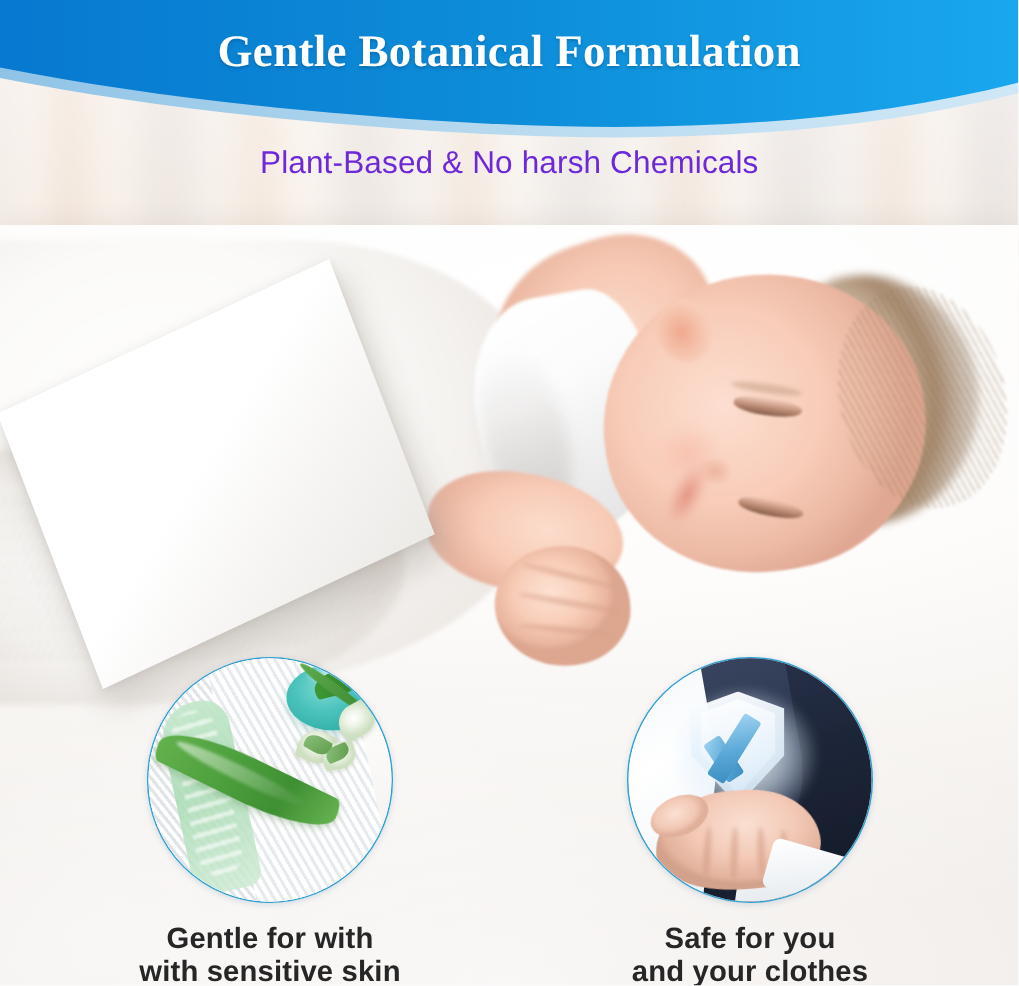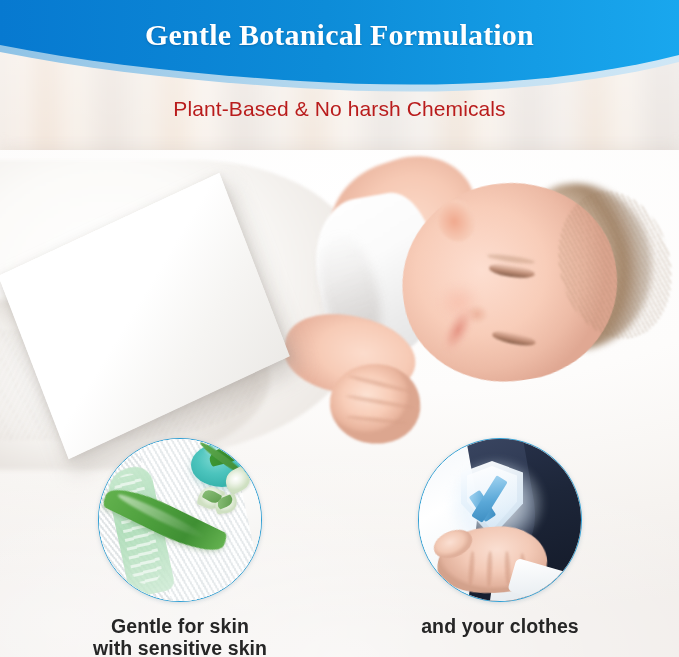--- a/index.html
+++ b/index.html
@@ -229,21 +229,21 @@
     color:#ffffff;
     letter-spacing:.2px;
     text-shadow:0 1px 2px rgba(0,60,110,.35);
     white-space:nowrap;
   }
 
   .subtitle {
     position:absolute; left:0; top:97px; width:679px;
     text-align:center;
     font-size:21px;
-    color:#b91c1c;
+    color:#6d28d9;
     letter-spacing:.1px;
     white-space:nowrap;
   }
 
   
   .feature {
     position:absolute;
     width:260px;
     text-align:center;
   }
@@ -511,21 +511,21 @@
         <div class="petal-a"></div>
         <div class="petal-b"></div>
         <div class="petal-c"></div>
         <div class="petal-green-a"></div>
         <div class="petal-green-b"></div>
         <div class="aloe-leaf"></div>
         <div class="aloe-leaf-hl"></div>
       </div>
     </div>
     <div class="caption">
-      <span>Gentle for skin</span>
+      <span>Gentle for with</span>
       <span class="l2">with sensitive skin</span>
     </div>
   </div>
 
   <div class="feature right">
     <div class="circle-wrap">
       <div class="circle-inner">
         <div class="ci-bg-b"></div>
         <div class="suit"></div>
         <div class="lapel"></div>
@@ -538,17 +538,18 @@
         <div class="hand"></div>
         <div class="thumb"></div>
         <div class="knuckle-1"></div>
         <div class="knuckle-2"></div>
         <div class="knuckle-3"></div>
         <div class="knuckle-4"></div>
         <div class="cuff"></div>
       </div>
     </div>
     <div class="caption">
+      <span>Safe for you</span>
       <span class="l2">and your clothes</span>
     </div>
   </div>
 
 </div>
 
 </body></html>

